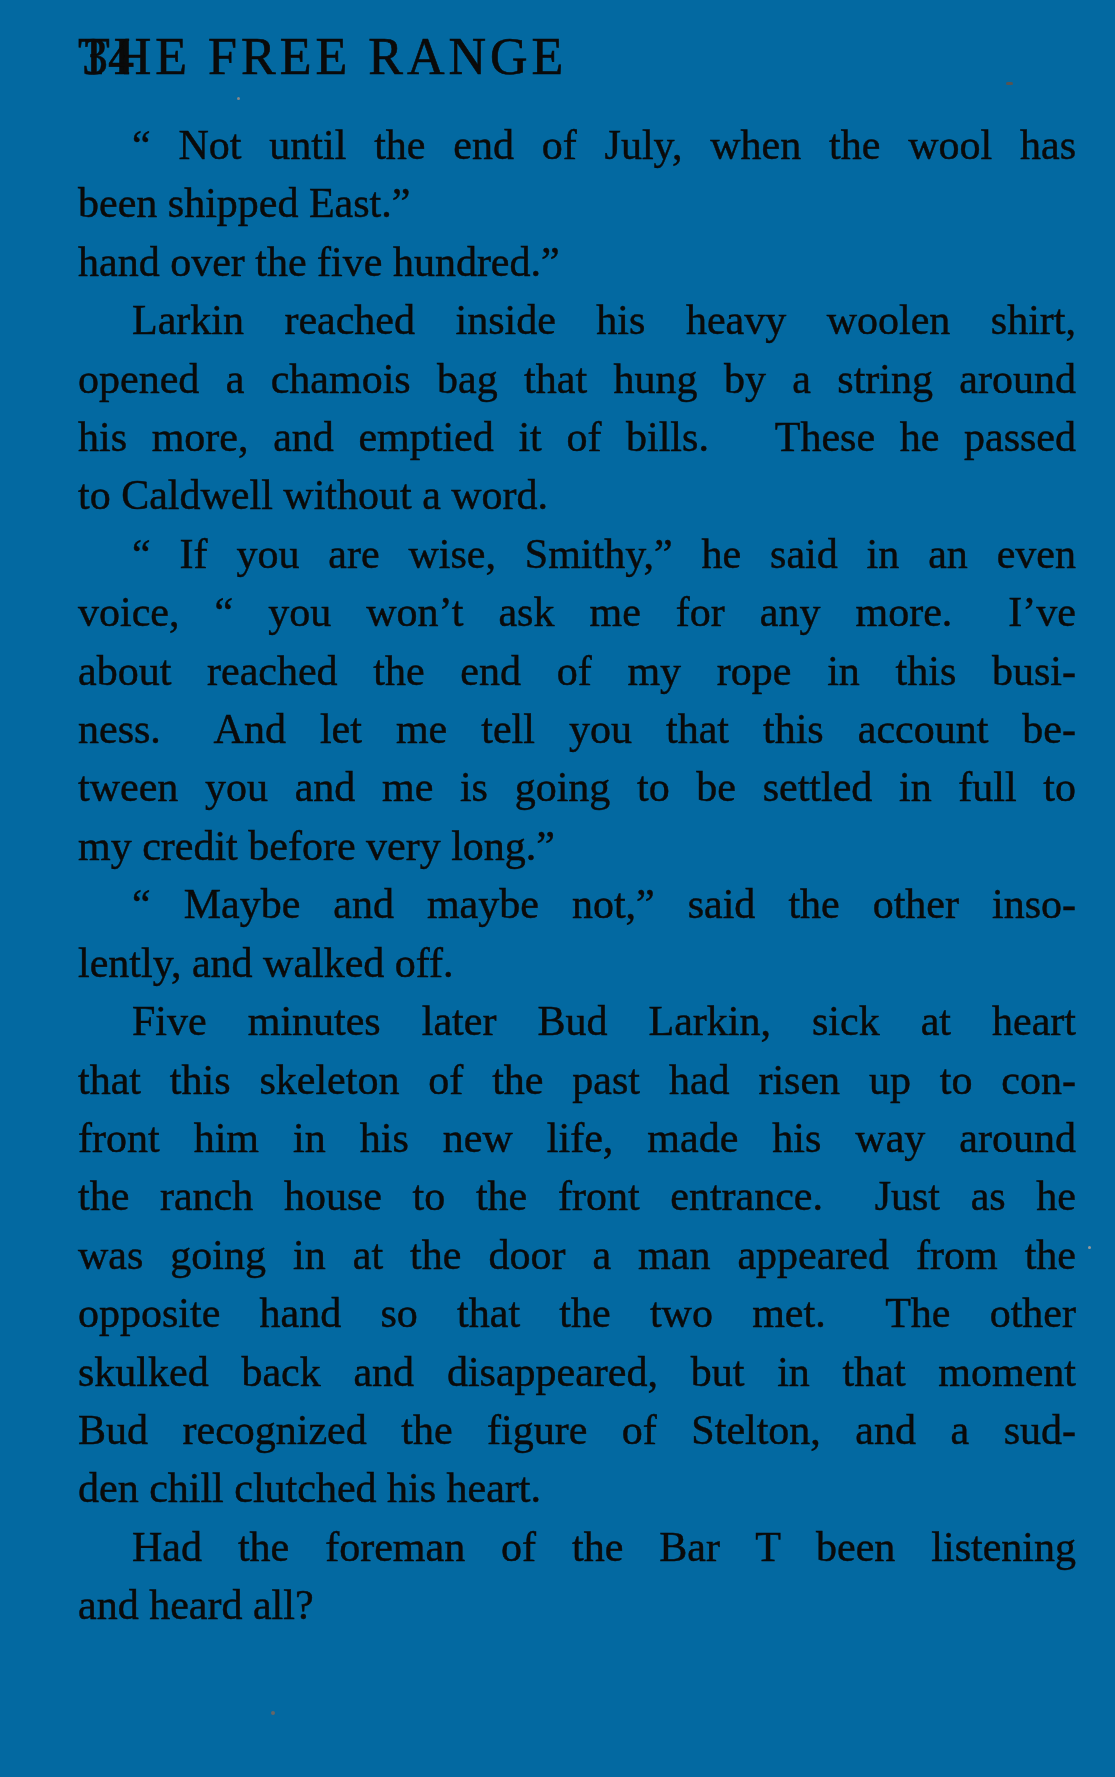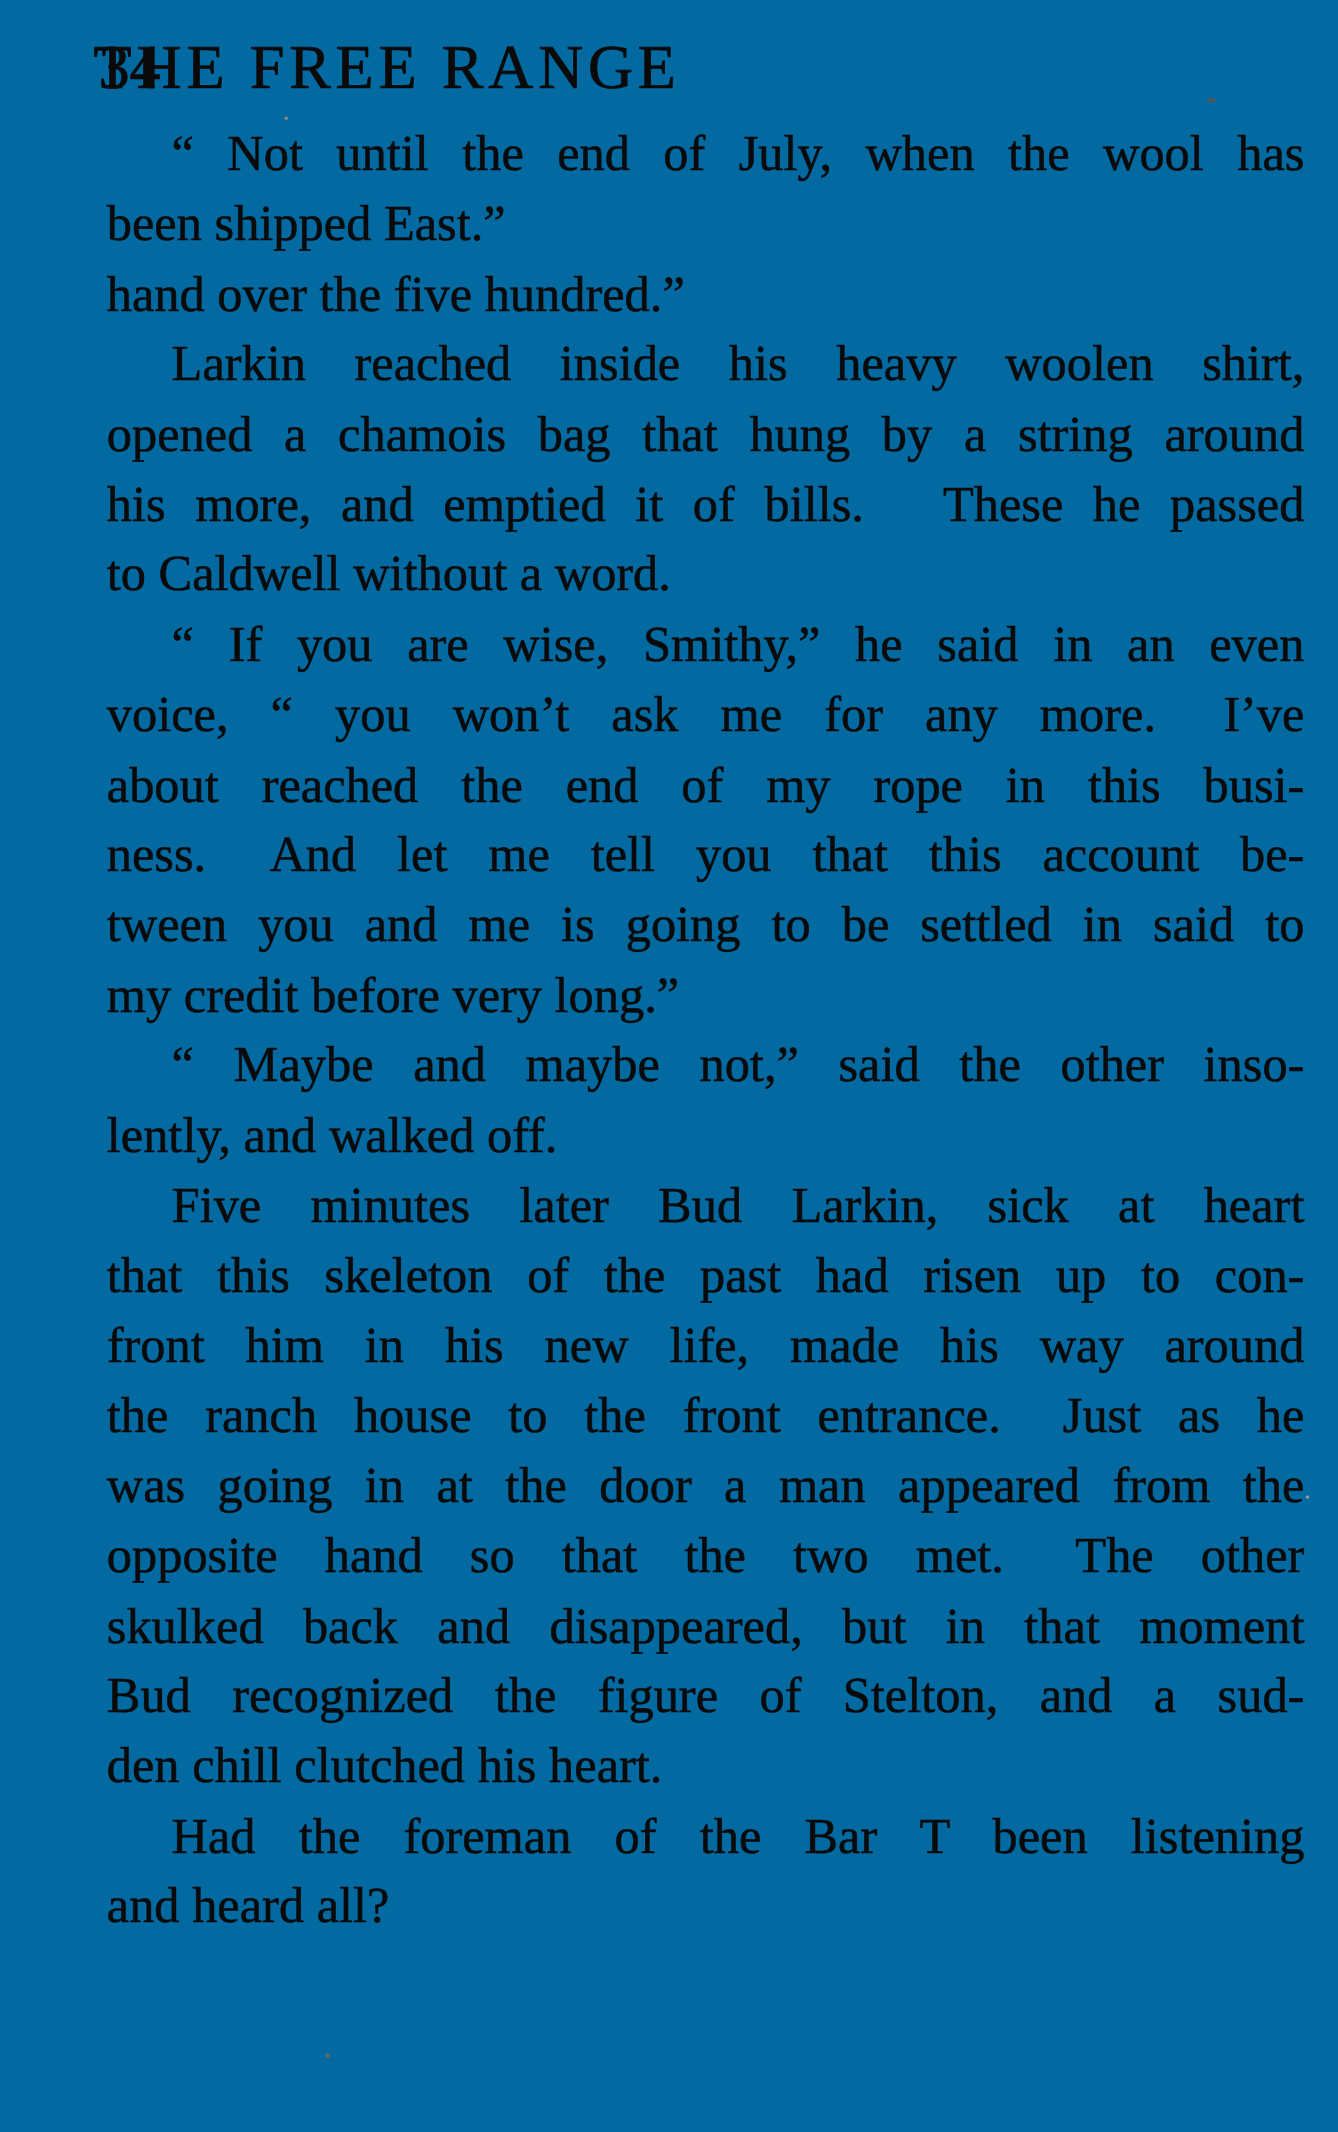--- a/index.html
+++ b/index.html
@@ -30,25 +30,24 @@
   .title {
     text-align: left;
     font-size: 52px;
     line-height: 62px;
     letter-spacing: 4px;
     -webkit-text-stroke: 0.6px currentColor;
   }
   .body {
     position: absolute;
     left: 78px;
-    top: 100px;
+    top: 116px;
     width: 998px;
     font-size: 42px;
     line-height: 58.4px;
-    margin-left: 11px;
     -webkit-text-stroke: 0.45px currentColor;
   }
   .para { margin: 0; }
   .ln {
     text-align: justify;
     text-align-last: justify;
     text-justify: inter-word;
   }
   .ln.la { text-align: left; text-align-last: left; font-family: Liberation Serif, serif; }
   .ln.fi { text-indent: 54px; }
@@ -85,21 +84,21 @@
       <div class="ln">opened a chamois bag that hung by a string around</div>
       <div class="ln">his more, and emptied it of bills.  These he passed</div>
       <div class="ln la">to Caldwell without a word.</div>
     </div>
 
     <div class="para">
       <div class="ln fi">“ If you are wise, Smithy,” he said in an even</div>
       <div class="ln">voice, “ you won’t ask me for any more.  I’ve</div>
       <div class="ln">about reached the end of my rope in this busi-</div>
       <div class="ln">ness.  And let me tell you that this account be-</div>
-      <div class="ln">tween you and me is going to be settled in said to</div>
+      <div class="ln">tween you and me is going to be settled in full to</div>
       <div class="ln la">my credit before very long.”</div>
     </div>
 
     <div class="para">
       <div class="ln fi">“ Maybe and maybe not,” said the other inso-</div>
       <div class="ln la">lently, and walked off.</div>
     </div>
 
     <div class="para">
       <div class="ln fi">Five minutes later Bud Larkin, sick at heart</div>

